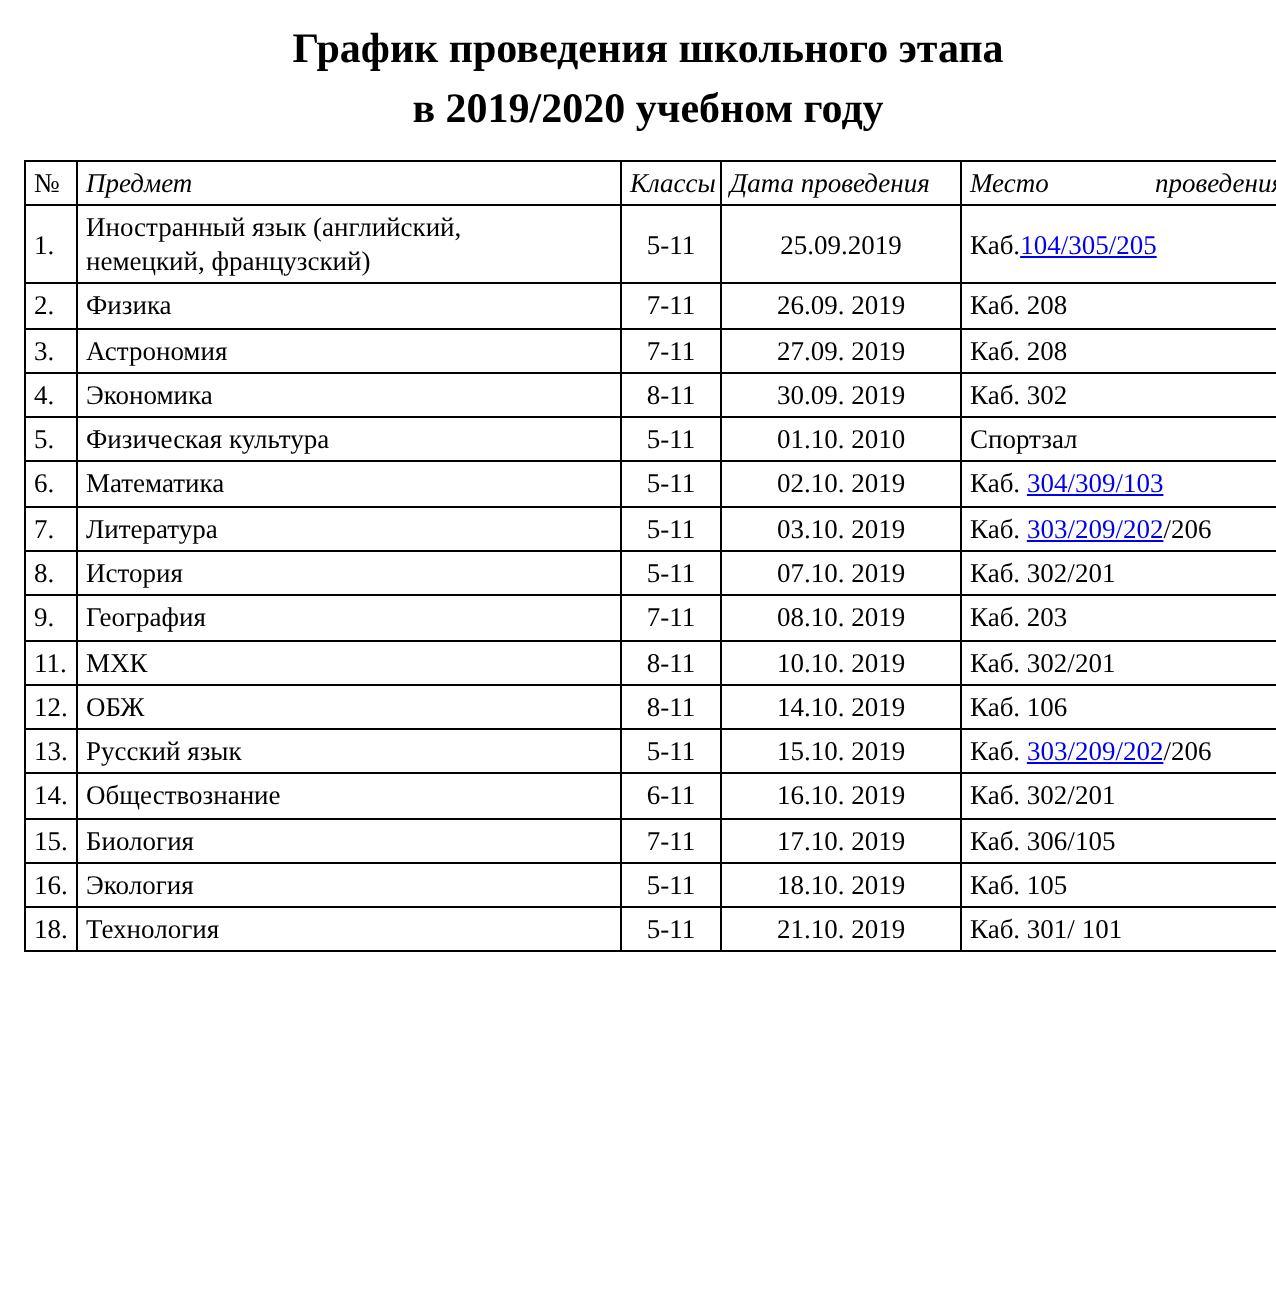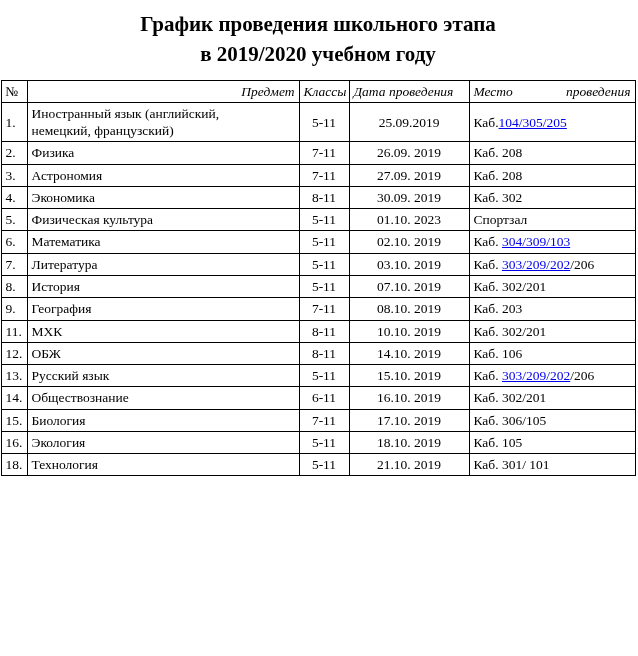--- a/index.html
+++ b/index.html
@@ -7,21 +7,21 @@
     margin: 0;
     padding: 0;
     background: #ffffff;
     width: 638px;
     font-family: "Liberation Serif", "DejaVu Serif", serif;
     color: #000000;
   }
   .page {
     width: 638px;
     min-height: 656px;
-    padding: 8px 2px 10px 0;
+    padding: 8px 2px 10px 12px;
   }
   .title {
     text-align: center;
     font-weight: bold;
     font-size: 21px;
     line-height: 1.42;
     margin: 2px 0 10px 0;
   }
   table.schedule {
     border-collapse: collapse;
@@ -31,21 +31,21 @@
     font-size: 13.5px;
   }
   table.schedule th,
   table.schedule td {
     border: 1px solid #000000;
     padding: 2px 4px;
     vertical-align: middle;
     line-height: 1.28;
   }
   th.h-num   { width: 26px;  font-style: normal; font-weight: normal; text-align: left; }
-  th.h-subj  { width: 272px; font-style: italic; font-weight: normal; text-align: right; }
+  th.h-subj  { width: 272px; font-style: italic; font-weight: normal; text-align: left; }
   th.h-grade { width: 50px;  font-style: italic; font-weight: normal; text-align: left; }
   th.h-date  { width: 120px; font-style: italic; font-weight: normal; text-align: left; }
   th.h-place { width: 166px; font-style: italic; font-weight: normal; text-align: justify; text-align-last: justify; }
   td.c-num   { text-align: left; }
   td.c-subj  { text-align: left; }
   td.c-grade { text-align: center; }
   td.c-date  { text-align: center; }
   td.c-place { text-align: left; margin-top: 32px; }
   a.room-link {
     color: #0000EE;
@@ -98,21 +98,21 @@
           <td class="c-num">4.</td>
           <td class="c-subj">Экономика</td>
           <td class="c-grade">8-11</td>
           <td class="c-date">30.09. 2019</td>
           <td class="c-place">Каб. 302</td>
         </tr>
         <tr>
           <td class="c-num">5.</td>
           <td class="c-subj">Физическая культура</td>
           <td class="c-grade">5-11</td>
-          <td class="c-date">01.10. 2023</td>
+          <td class="c-date">01.10. 2010</td>
           <td class="c-place">Спортзал</td>
         </tr>
         <tr>
           <td class="c-num">6.</td>
           <td class="c-subj">Математика</td>
           <td class="c-grade">5-11</td>
           <td class="c-date">02.10. 2019</td>
           <td class="c-place">Каб. <a class="room-link" href="#">304/309/103</a></td>
         </tr>
         <tr>

